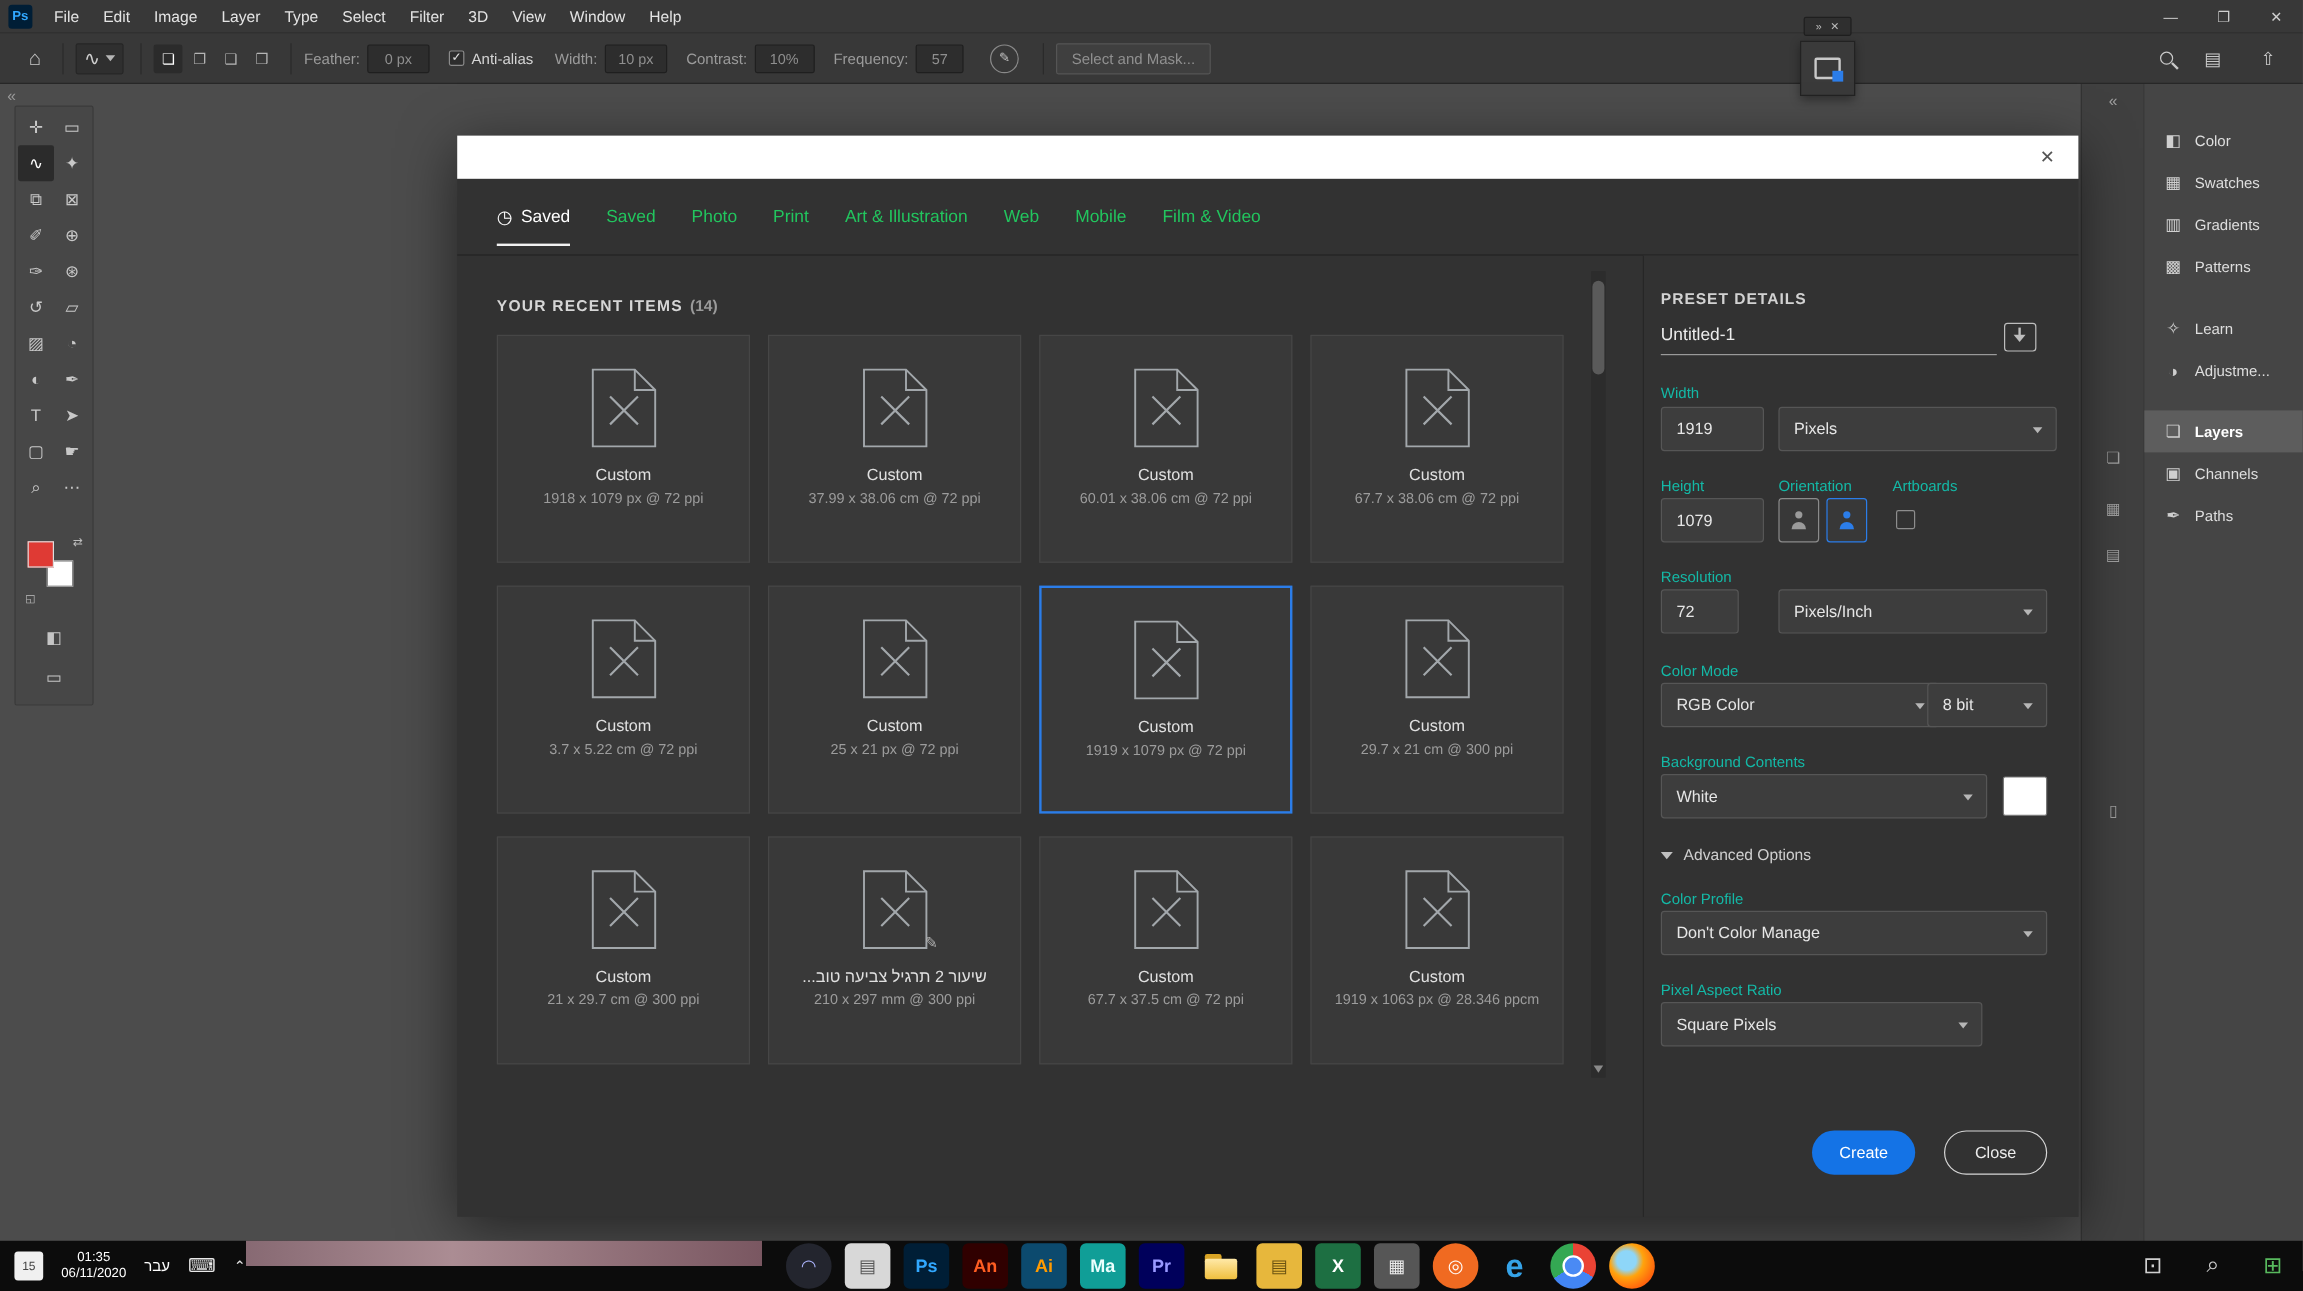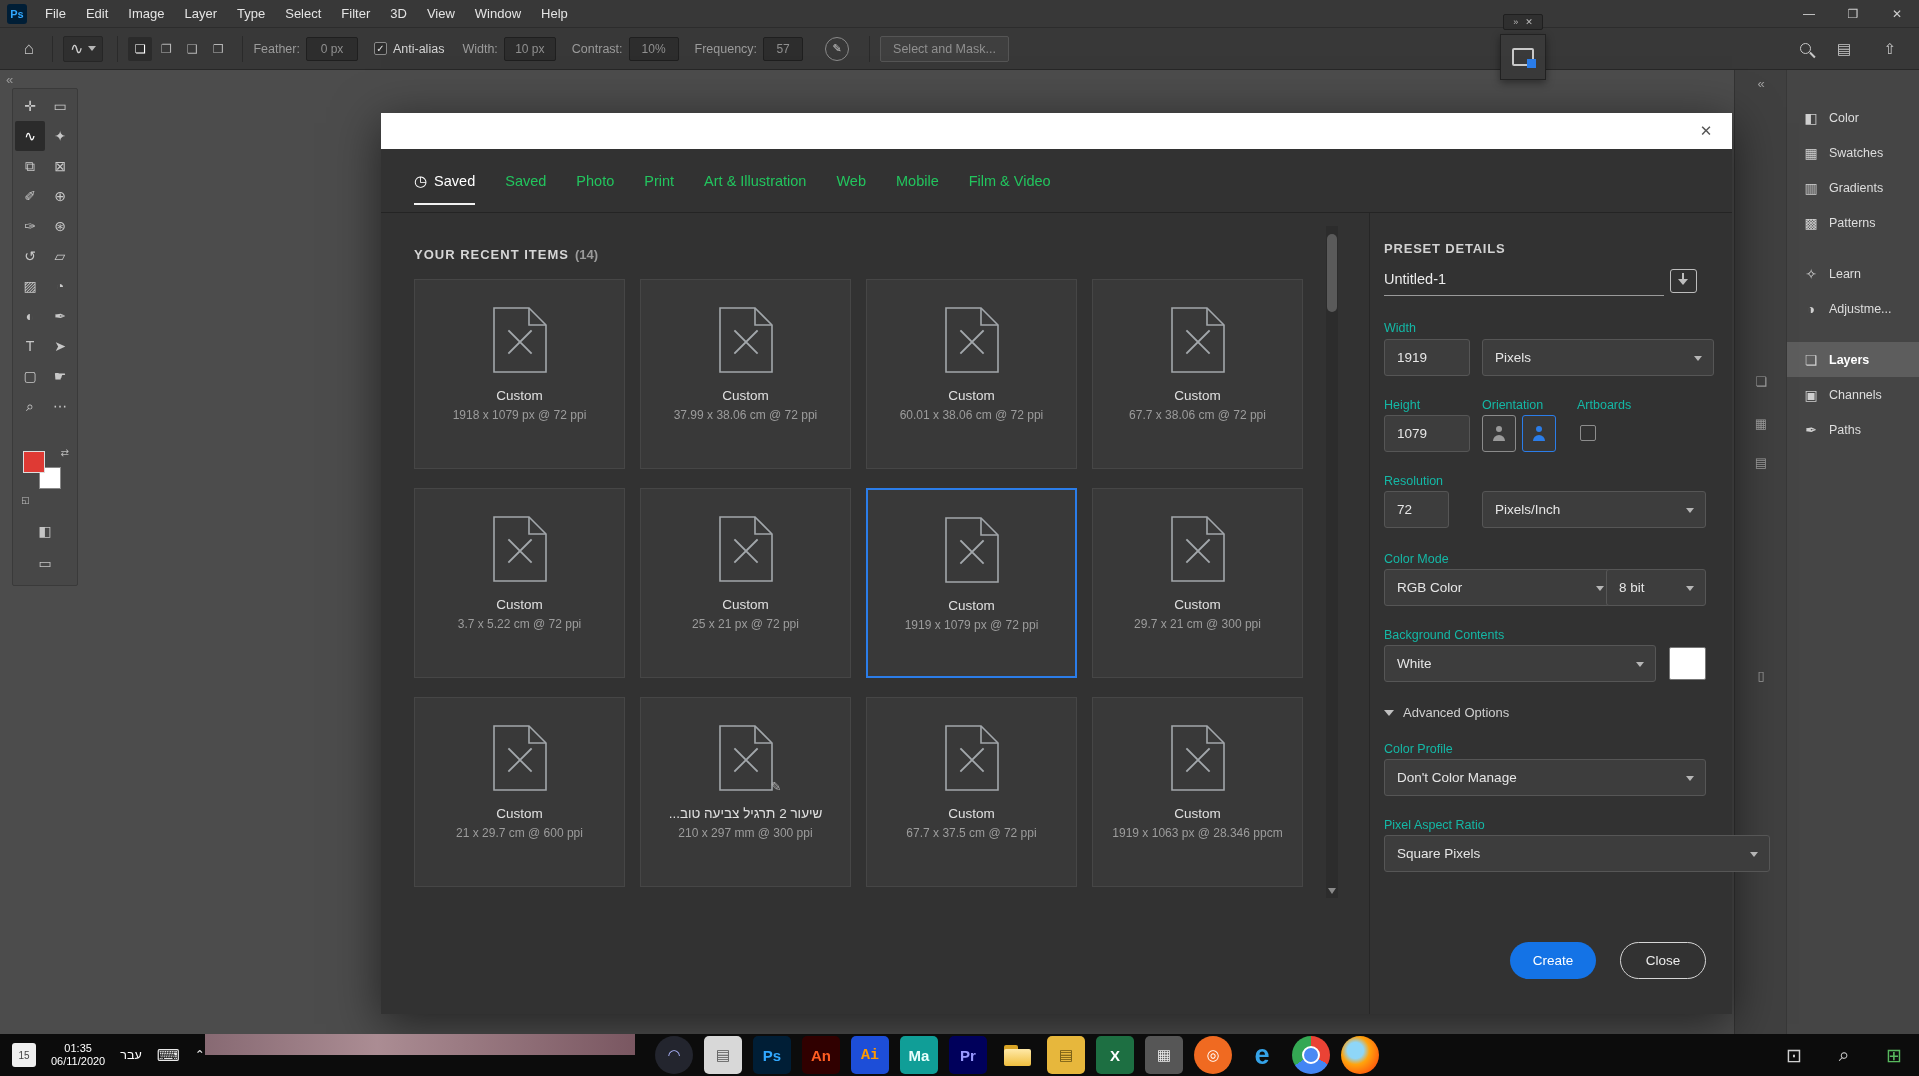--- a/index.html
+++ b/index.html
@@ -552,21 +552,21 @@
         <div class="card">
           <span class="cicon">
             <svg width="56" height="68" viewBox="0 0 56 68">
               <path d="M2 2 H37 L54 19 V66 H2 Z" fill="none" stroke="#a2a7ab" stroke-width="1.6"></path>
               <path d="M37 2 V19 H54" fill="none" stroke="#a2a7ab" stroke-width="1.6"></path>
               <path d="M17 47 L39 25 M17 25 L39 47" stroke="#a2a7ab" stroke-width="1.8" stroke-linecap="square"></path>
             </svg>
 
           </span>
           <span class="ctitle">Custom</span>
-          <span class="cdims">21 x 29.7 cm @ 600 ppi</span>
+          <span class="cdims">21 x 29.7 cm @ 300 ppi</span>
         </div>
 
         <div class="card signed">
           <span class="cicon">
             <svg width="56" height="68" viewBox="0 0 56 68">
               <path d="M2 2 H37 L54 19 V66 H2 Z" fill="none" stroke="#a2a7ab" stroke-width="1.6"></path>
               <path d="M37 2 V19 H54" fill="none" stroke="#a2a7ab" stroke-width="1.6"></path>
               <path d="M17 47 L39 25 M17 25 L39 47" stroke="#a2a7ab" stroke-width="1.8" stroke-linecap="square"></path>
             </svg>
             <span class="sig">✎</span>
@@ -643,21 +643,21 @@
 
       <div class="adv">
         <span class="tri"></span>
         <span>Advanced Options</span>
       </div>
 
       <span class="plabel" style="left:14px;top:529px">Color Profile</span>
       <div class="dd" style="left:14px;top:546px;width:322px">Don't Color Manage</div>
 
       <span class="plabel" style="left:14px;top:605px">Pixel Aspect Ratio</span>
-      <div class="dd" style="left:14px;top:622px;width:386px">Square Pixels</div>
+      <div class="dd" style="left:14px;top:622px;width:268px">Square Pixels</div>
 
       <button class="btnp">Create</button>
       <button class="btng">Close</button>
     </div>
   </section>
 
   <footer class="abs taskbar">
     <div class="wallpeek"></div>
     <div class="tray">
       <span class="badge15">15</span>
@@ -680,21 +680,21 @@
         </button>
 
         <button class="tbicon" style="background: rgb(0, 30, 54); color: rgb(49, 168, 255);">
           <span>Ps</span>
         </button>
 
         <button class="tbicon" style="background: rgb(48, 0, 0); color: rgb(255, 93, 34);">
           <span>An</span>
         </button>
 
-        <button class="tbicon" style="background: #1d4ed8; color: rgb(255, 154, 0); font-family: Liberation Mono, monospace;">
+        <button class="tbicon" style="background: #0c4a6e; color: rgb(255, 154, 0);">
           <span>Ai</span>
         </button>
 
         <button class="tbicon" style="background: rgb(16, 158, 151); color: rgb(234, 255, 253);">
           <span>Ma</span>
         </button>
 
         <button class="tbicon" style="background: rgb(0, 0, 91); color: rgb(153, 153, 255);">
           <span>Pr</span>
         </button>

